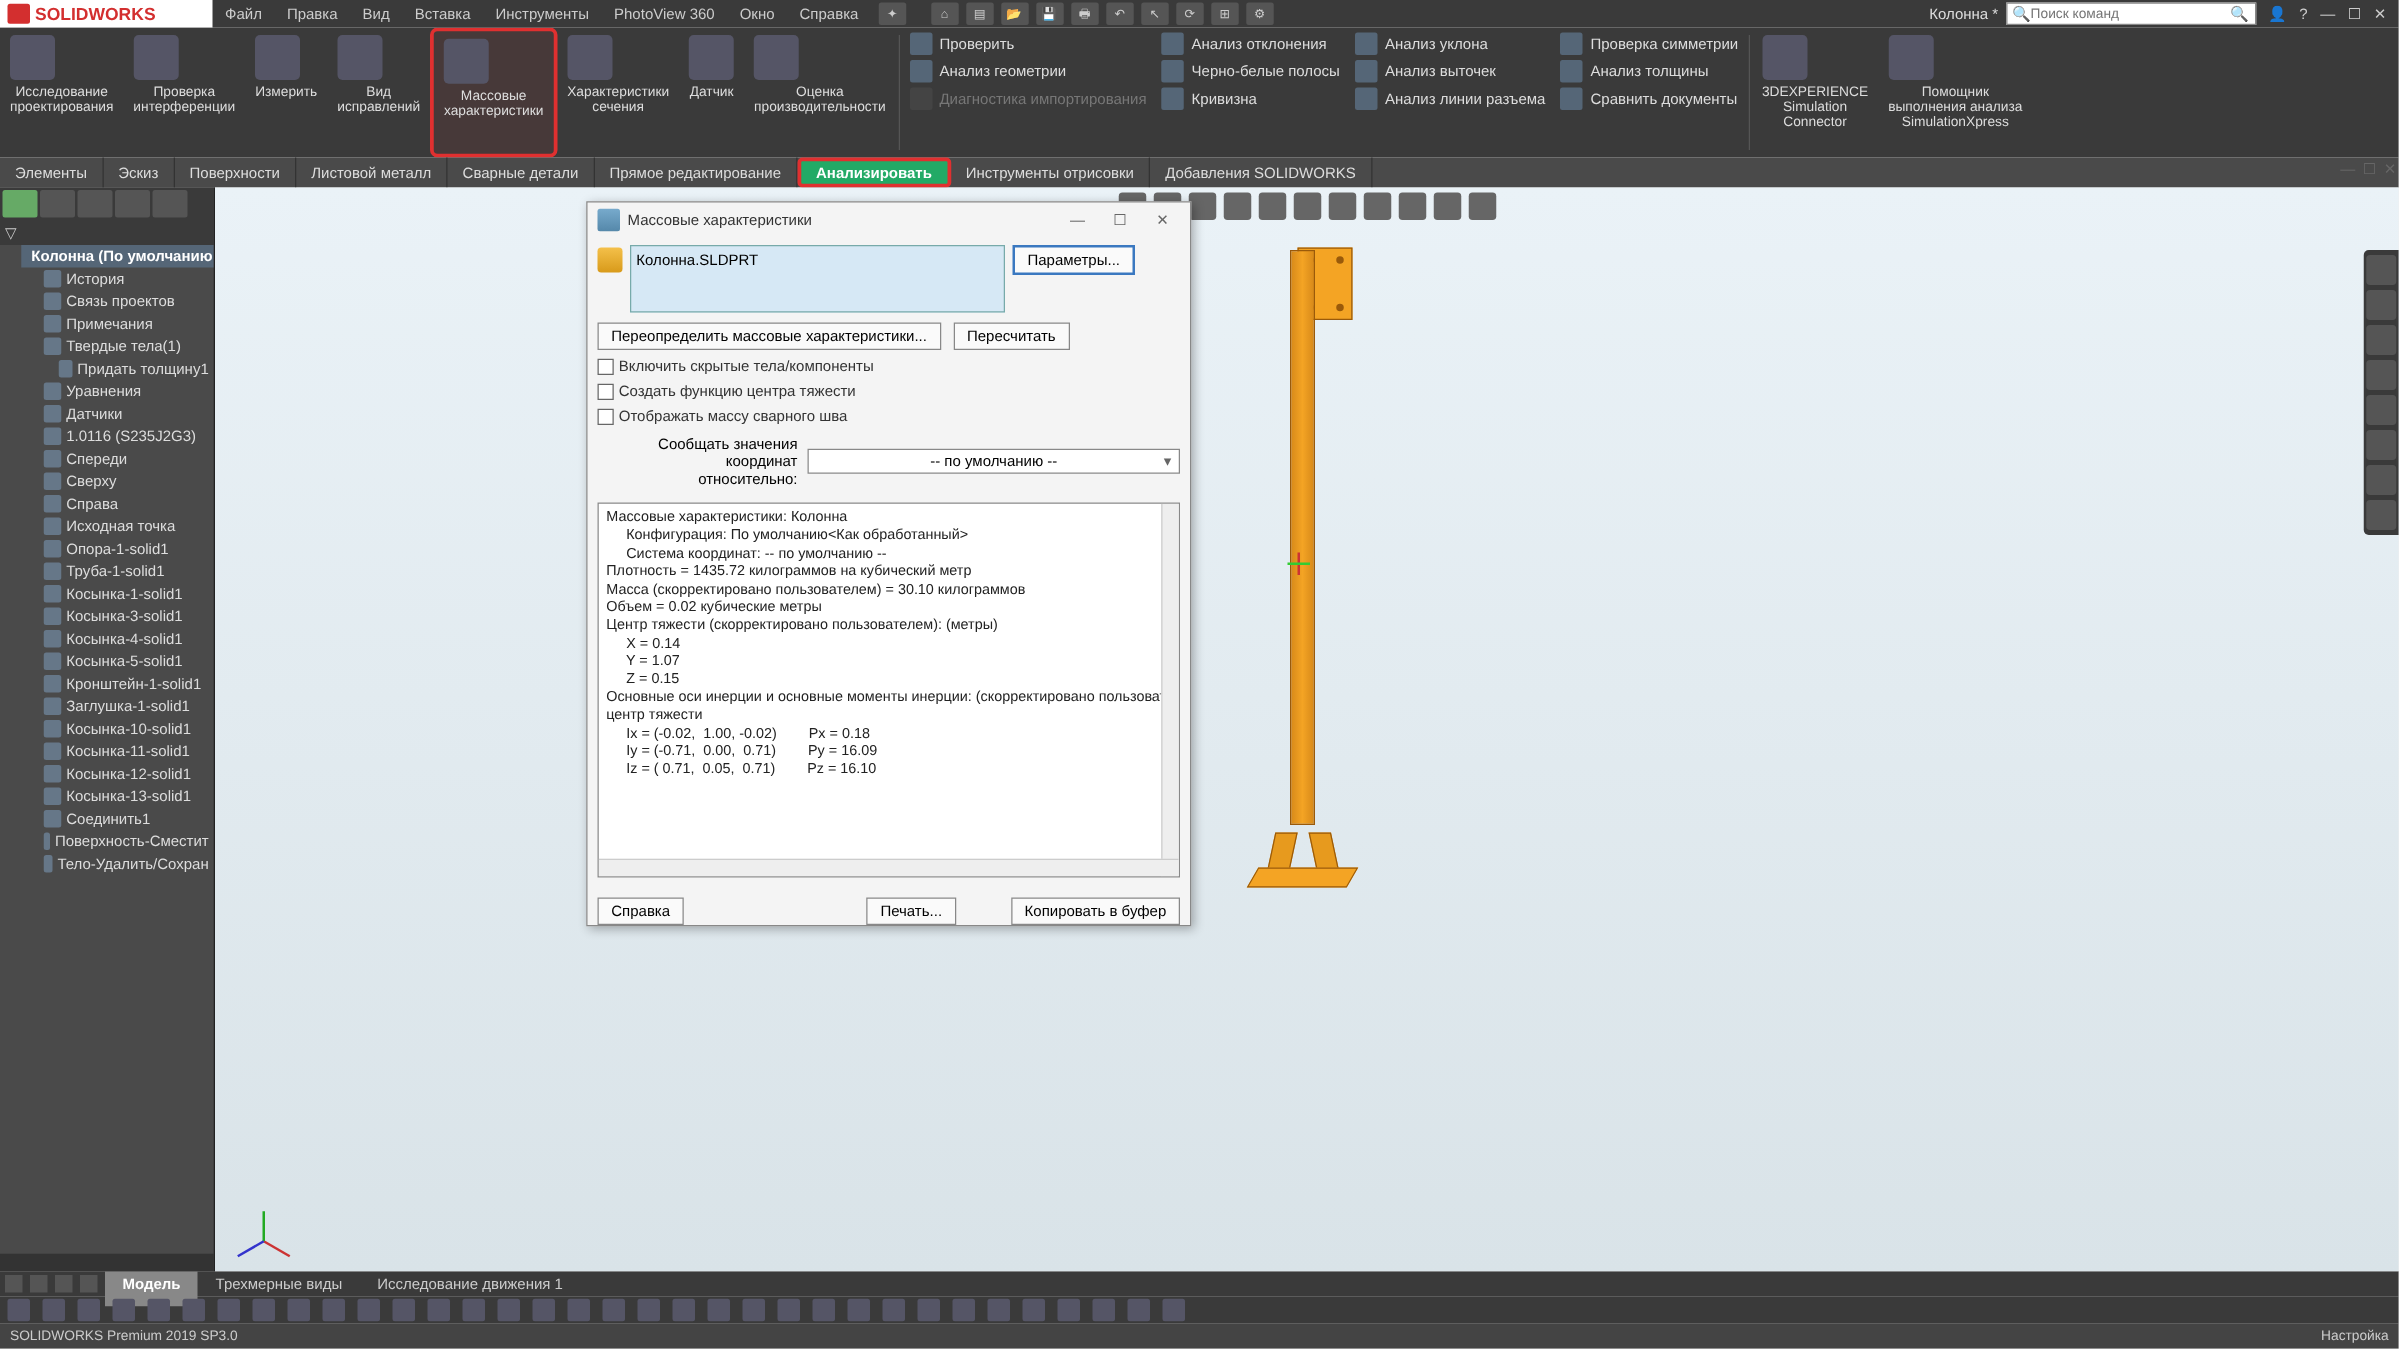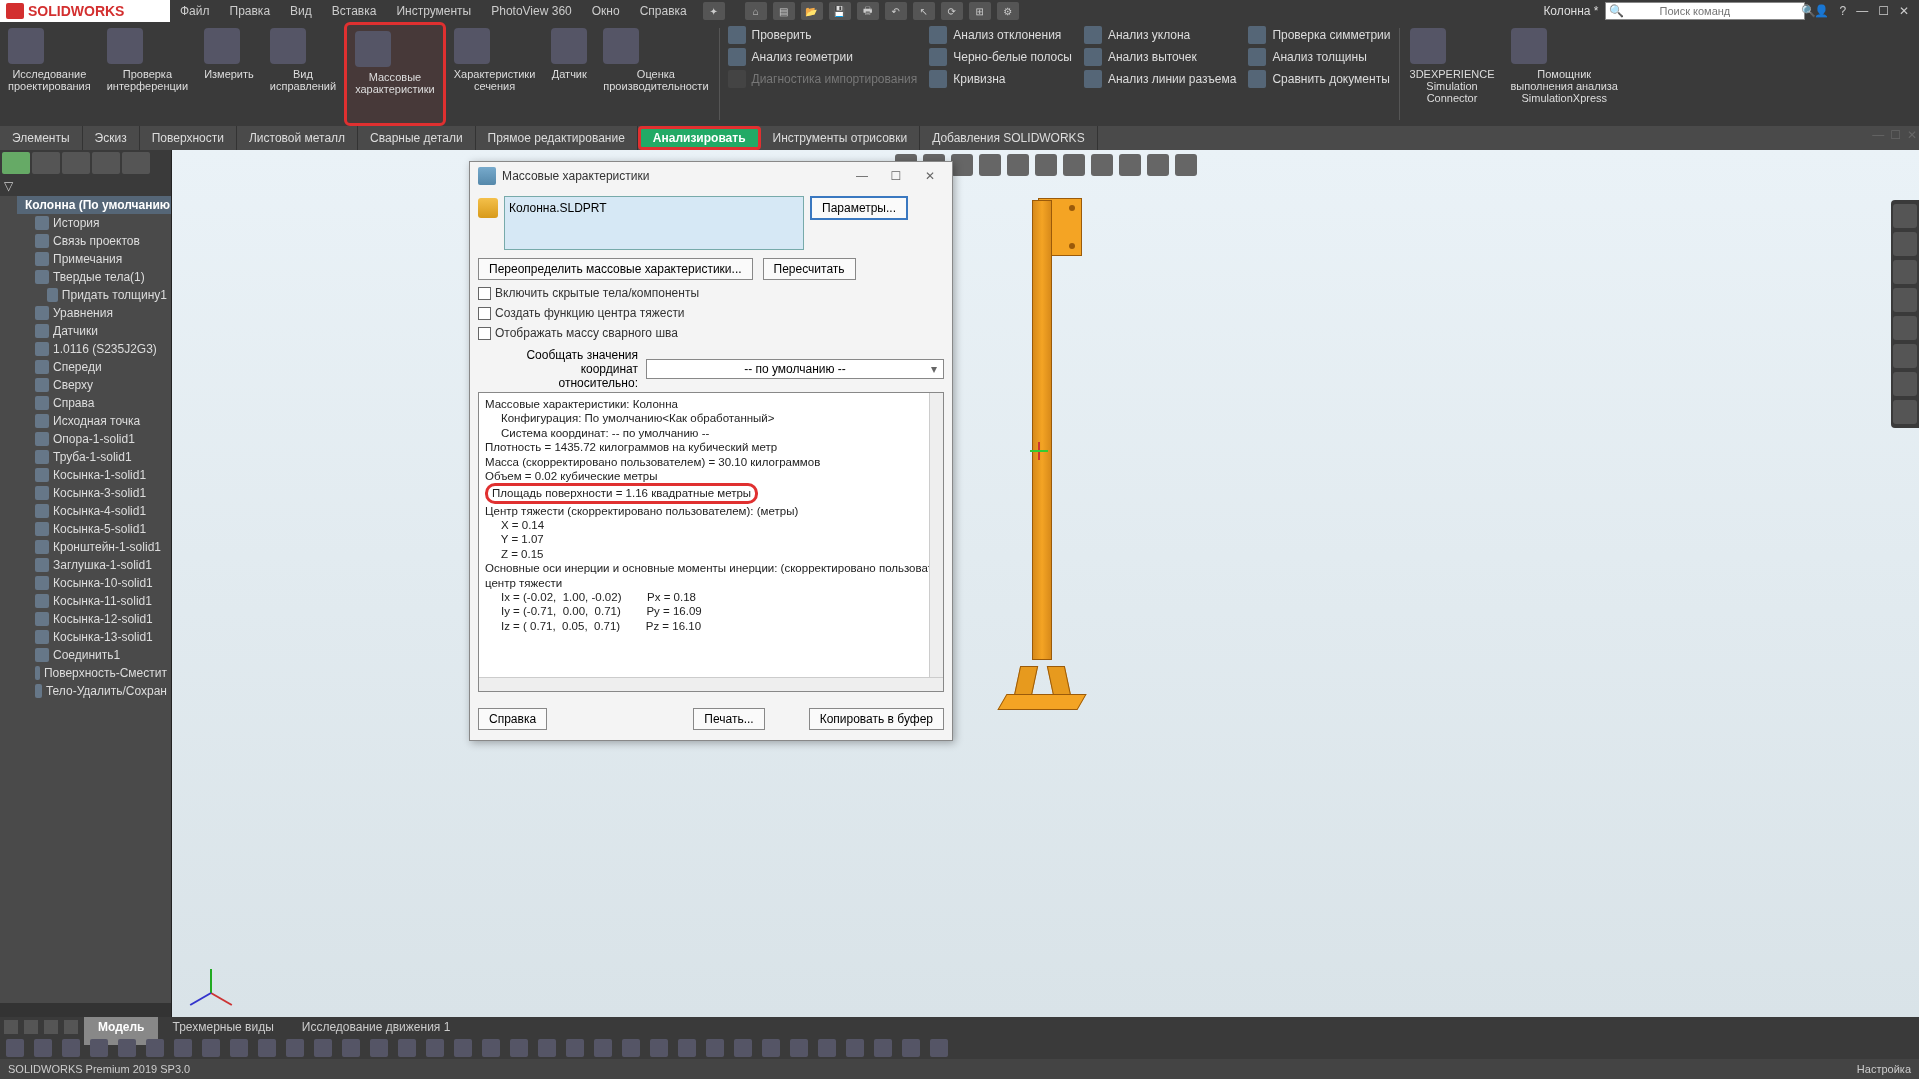--- a/index.html
+++ b/index.html
@@ -7,21 +7,21 @@
 
 
 .menubar { height:22px; background:#3a3a3a; display:flex; align-items:center; color:#ccc; position:relative; }
 .logo { width:170px; height:22px; background:#fff; color:#d32f2f; font-weight:bold; font-size:14px; display:flex; align-items:center; padding-left:28px; position:relative; }
 .logo::before { content:""; position:absolute; left:6px; top:3px; width:18px; height:16px; background:#d32f2f; border-radius:2px; }
 .menubar .menu-item { padding:0 10px; cursor:pointer; }
 .quick-icons { display:flex; gap:6px; margin-left:20px; }
 .qicon { width:22px; height:18px; background:#555; border-radius:2px; display:flex; align-items:center; justify-content:center; color:#ccc; font-size:10px; }
 .doc-name { margin-left:auto; margin-right:6px; color:#ddd; }
 .search-box { width:200px; height:18px; background:#fff; border:1px solid #888; display:flex; align-items:center; padding:0 4px; }
-.search-box input { border:none; outline:none; width:165px; font-size:11px;margin-left:35px; }
+.search-box input { border:none; outline:none; width:165px; font-size:11px; }
 .win-ctrl { display:flex; gap:10px; margin:0 10px; color:#ccc; }
 
 
 .ribbon { height:104px; background:#3a3a3a; display:flex; color:#ddd; overflow:hidden; }
 .ribbon-btn { display:flex; flex-direction:column; justify-content:flex-start; padding:6px 8px 0; text-align:center; font-size:11px; cursor:pointer; }
 .ribbon-btn .ricn { width:36px; height:36px; background:#556; border-radius:4px; margin-bottom:4px; }
 .ribbon-sep { width:1px; background:#555; margin:6px 2px; }
 .ribbon-btn.boxed { border:3px solid #e03030; border-radius:6px; background:rgba(224,48,48,0.08); }
 .ribbon-mini-col { display:flex; flex-direction:column; justify-content:flex-start; padding:4px 6px; gap:4px; }
 .ribbon-mini { display:flex; align-items:center; gap:6px; cursor:pointer; font-size:12px; color:#ddd; }
@@ -88,21 +88,21 @@
 .filebox { width:300px; height:54px; background:#d6e8f5; border:1px solid #7aa; padding:4px; font-size:12px; }
 .dlg-btn { border:1px solid #888; background:#fafafa; padding:3px 10px; font-size:12px; cursor:pointer; }
 .dlg-btn.primary { border:2px solid #3a78c0; }
 .dlg-row { display:flex; gap:10px; margin-top:8px; }
 .chkrow { display:flex; align-items:center; gap:4px; margin-top:6px; color:#333; }
 .chk { width:13px; height:13px; border:1px solid #666; background:#fff; }
 .coordrow { display:flex; align-items:center; gap:8px; margin-top:8px; }
 .coord-label { width:160px; text-align:right; }
 .coord-select { flex:1; border:1px solid #888; background:#fff; height:20px; display:flex; align-items:center; justify-content:center; position:relative; }
 .coord-select::after { content:"▾"; position:absolute; right:6px; color:#666; }
-.results { margin-top:2px; border:1px solid #888; background:#fff; height:300px; position:relative; padding:4px 6px; overflow:hidden; }
+.results { margin-top:12px; border:1px solid #888; background:#fff; height:300px; position:relative; padding:4px 6px; overflow:hidden; }
 .results .line { white-space:pre; font-size:11.5px; color:#222; line-height:1.25; }
 .results .boxed-line { display:inline-block; border:3px solid #e03030; border-radius:10px; padding:0 4px; }
 .res-vscroll { position:absolute; right:0; top:0; width:14px; height:100%; background:#eee; border-left:1px solid #ccc; }
 .res-hscroll { position:absolute; left:0; bottom:0; width:100%; height:14px; background:#eee; border-top:1px solid #ccc; }
 .dlg-footer { display:flex; gap:12px; justify-content:flex-start; padding:10px 8px; }
 
 
 .bottombar { height:20px; background:#3a3a3a; display:flex; align-items:center; color:#ccc; gap:6px; padding:0 4px; }
 .bottombar .play { width:14px; height:14px; background:#555; }
 .bottombar .btab { padding:0 14px; height:36px; display:flex; align-items:center; cursor:pointer; }
@@ -515,21 +515,20 @@
               <div class="line">Массовые характеристики: Колонна</div>
               <div class="line">     Конфигурация: По умолчанию&lt;Как обработанный&gt;</div>
               <div class="line">     Система координат: -- по умолчанию --</div>
               <div class="line"></div>
               <div class="line">Плотность = 1435.72 килограммов на кубический метр</div>
               <div class="line"></div>
               <div class="line">Масса (скорректировано пользователем) = 30.10 килограммов</div>
               <div class="line"></div>
               <div class="line">Объем = 0.02 кубические метры</div>
               <div class="line"></div>
-              <div class="line"><span class="boxed-line">Площадь поверхности = 1.16 квадратные метры</span></div>
               <div class="line"></div>
               <div class="line">Центр тяжести (скорректировано пользователем): (метры)</div>
               <div class="line">     X = 0.14</div>
               <div class="line">     Y = 1.07</div>
               <div class="line">     Z = 0.15</div>
               <div class="line"></div>
               <div class="line">Основные оси инерции и основные моменты инерции: (скорректировано пользовате</div>
               <div class="line">центр тяжести</div>
               <div class="line">     Ix = (-0.02,  1.00, -0.02)        Px = 0.18</div>
               <div class="line">     Iy = (-0.71,  0.00,  0.71)        Py = 16.09</div>

